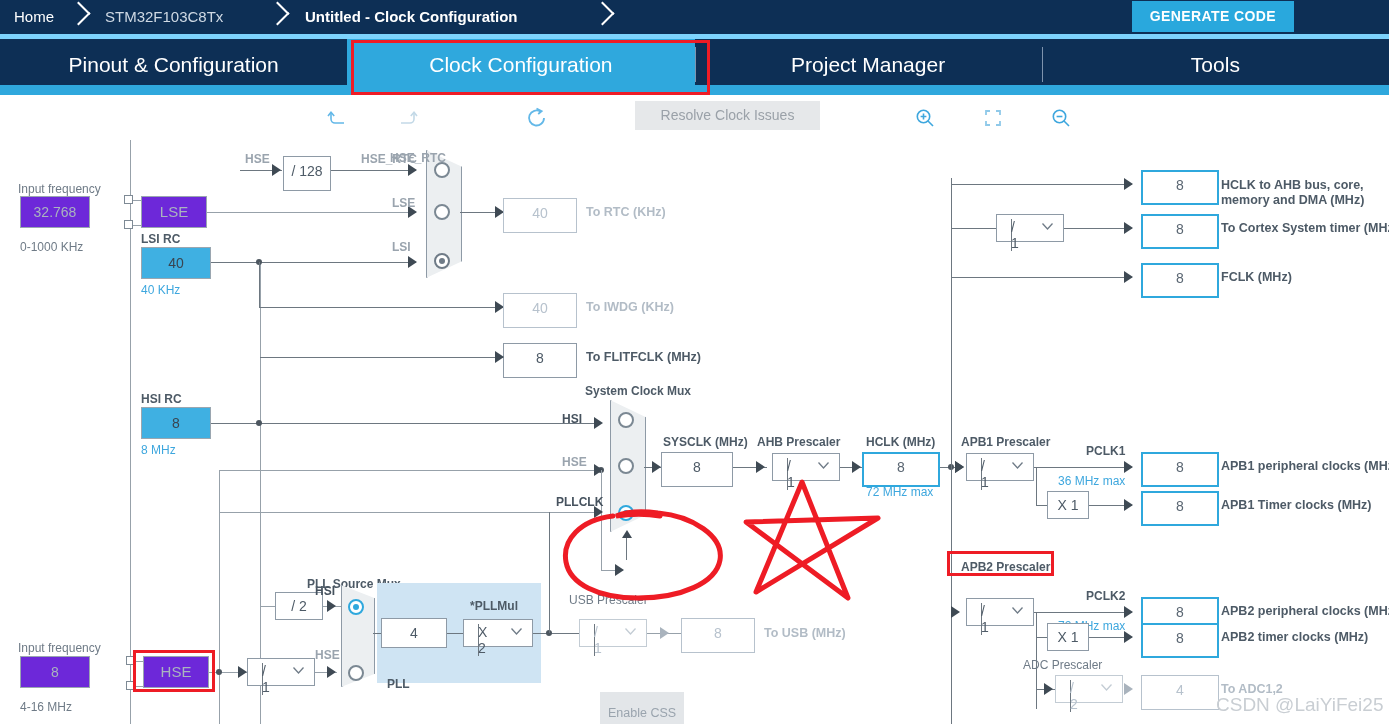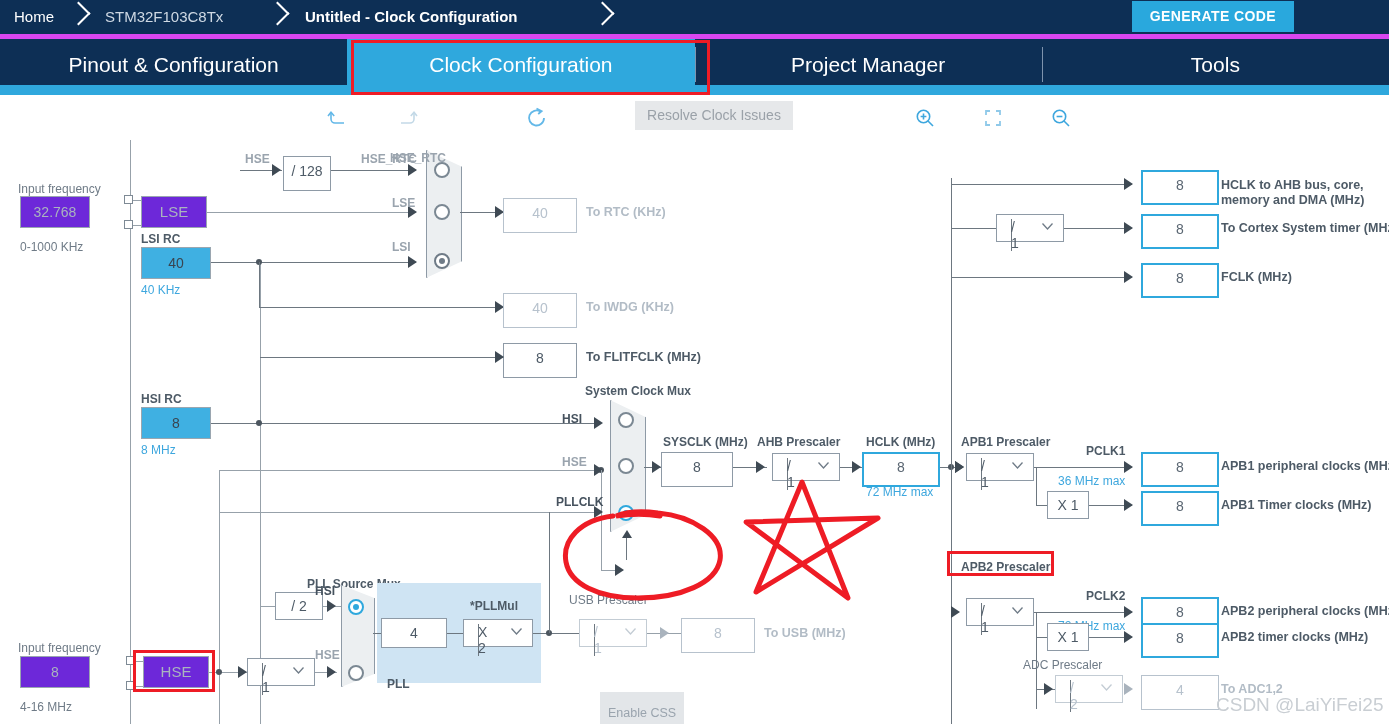--- a/index.html
+++ b/index.html
@@ -15,34 +15,34 @@
   .crumb{position:absolute;top:0;height:34px;line-height:34px;color:#ffffff;font-size:15px;white-space:nowrap;}
   .crumb.bold{font-weight:bold;}
   .crumb.dim{color:#cfd9e4;}
   .chev{position:absolute;top:0;height:34px;width:26px;}
   .chev:before{content:"";position:absolute;left:4px;top:5px;width:15px;height:15px;
     border-top:2px solid #ffffff;border-right:2px solid #ffffff;transform:rotate(45deg);}
   .genbtn{position:absolute;right:95px;top:1px;height:31px;line-height:31px;
     background:#29a8dd;color:#fff;font-weight:bold;font-size:14px;padding:0 18px;letter-spacing:.4px;}
 
   
-  .tabbar{position:absolute;left:0;top:34px;width:1389px;height:61px;background:#d946ef;}
+  .tabbar{position:absolute;left:0;top:34px;width:1389px;height:61px;background:#7dd3fc;}
   .tabs{position:absolute;left:0;top:5px;width:1389px;height:51px;background:#0d2f55;display:flex;}
   .tab{flex:1;text-align:center;line-height:51px;color:#ffffff;font-size:21px;position:relative;}
   .tab + .tab:before{content:"";position:absolute;left:0;top:8px;bottom:8px;width:1px;background:#4a6party;}
   .tab + .tab:before{background:#7e93ad;}
   .tab.active{background:#2fa8dd;}
   .tab.active:before{display:none;}
   .tabunderline{position:absolute;left:0;top:85px;width:1389px;height:10px;background:#2fa8dd;}
 
   
   .toolbar{position:absolute;left:0;top:95px;width:1389px;height:45px;background:#ffffff;}
   .tb-ico{position:absolute;top:104px;width:28px;height:28px;color:#63b8e8;}
   .tb-ico svg{display:block;}
-  .resolve{position:absolute;left:635px;top:101px;width:158px;height:29px;background:#e6e8ea;
+  .resolve{position:absolute;left:635px;top:101px;width:185px;height:29px;background:#e6e8ea;
     color:#9aa1a8;font-size:14px;text-align:center;line-height:29px;}
 
   
   .canvas{position:absolute;left:0;top:140px;width:1389px;height:584px;background:#ffffff;
     border-left:none;overflow:hidden;}
   .canvas-inner{position:absolute;left:0;top:0;width:1389px;height:584px;}
 
   
   .vscroll-l{position:absolute;left:16px;top:140px;width:4px;height:584px;background:#4e5258;}
   .vborder-r{position:absolute;left:1379px;top:140px;width:2px;height:584px;background:#d7dde2;}

